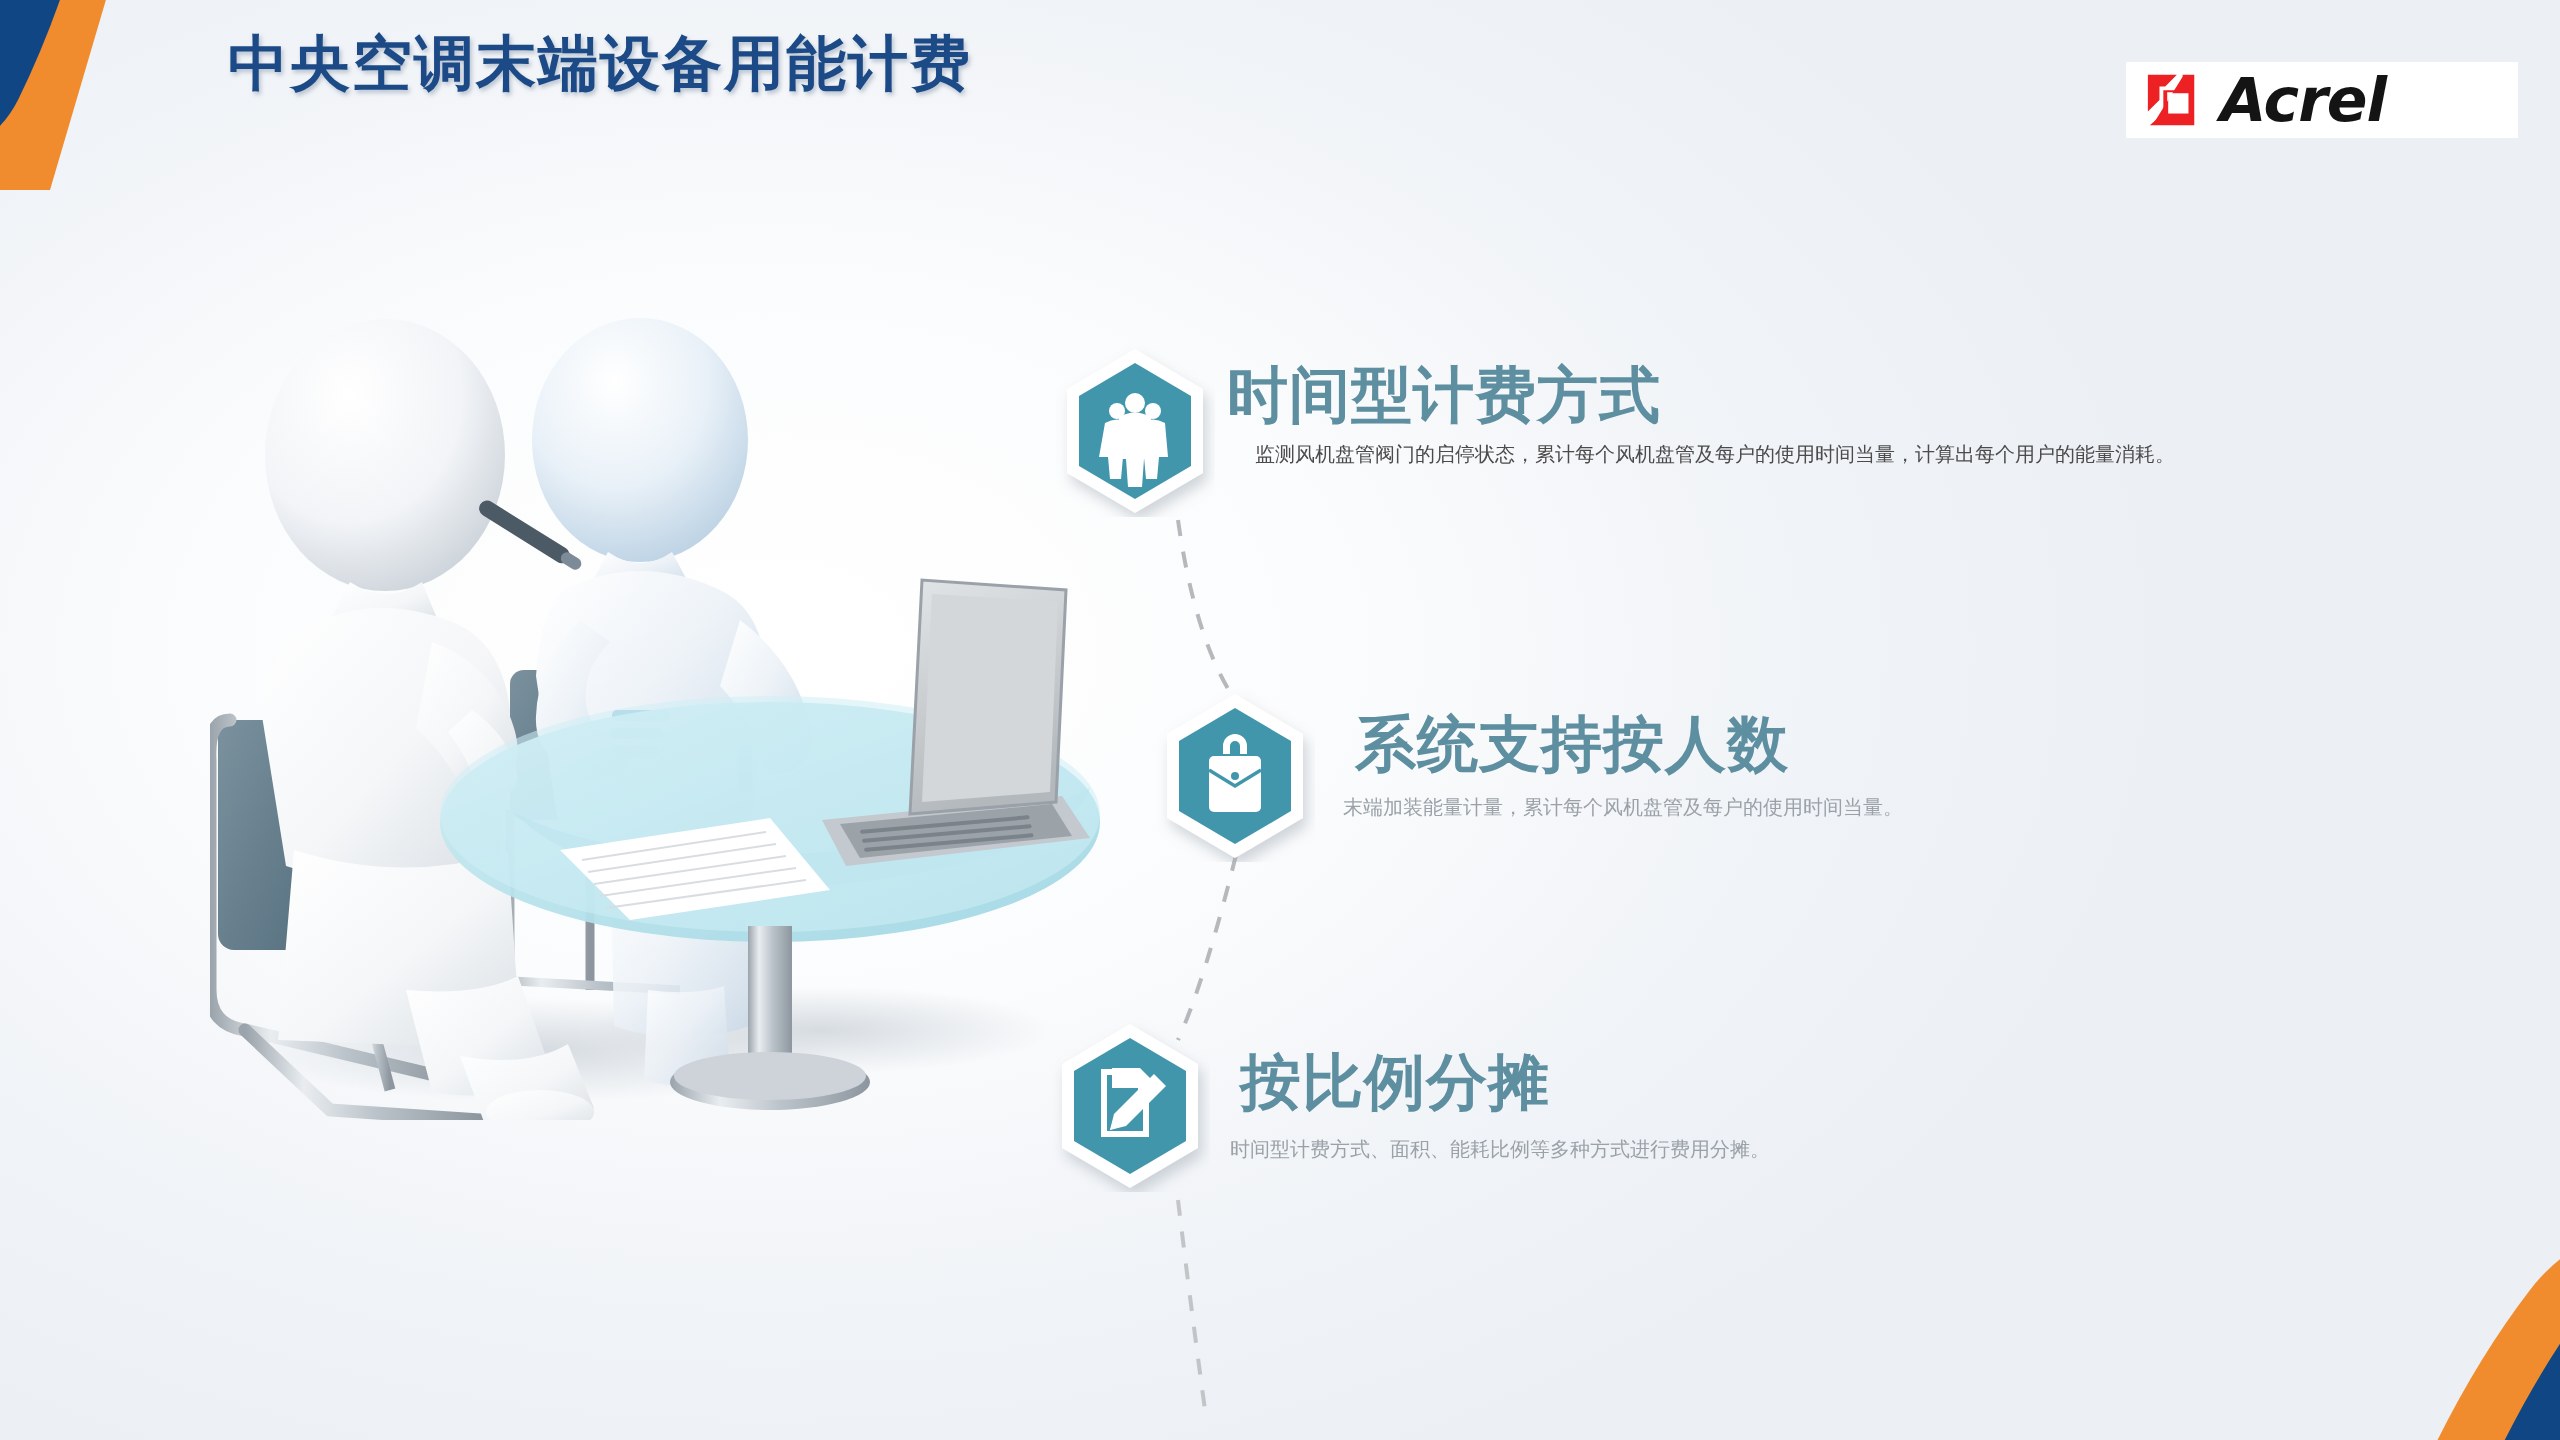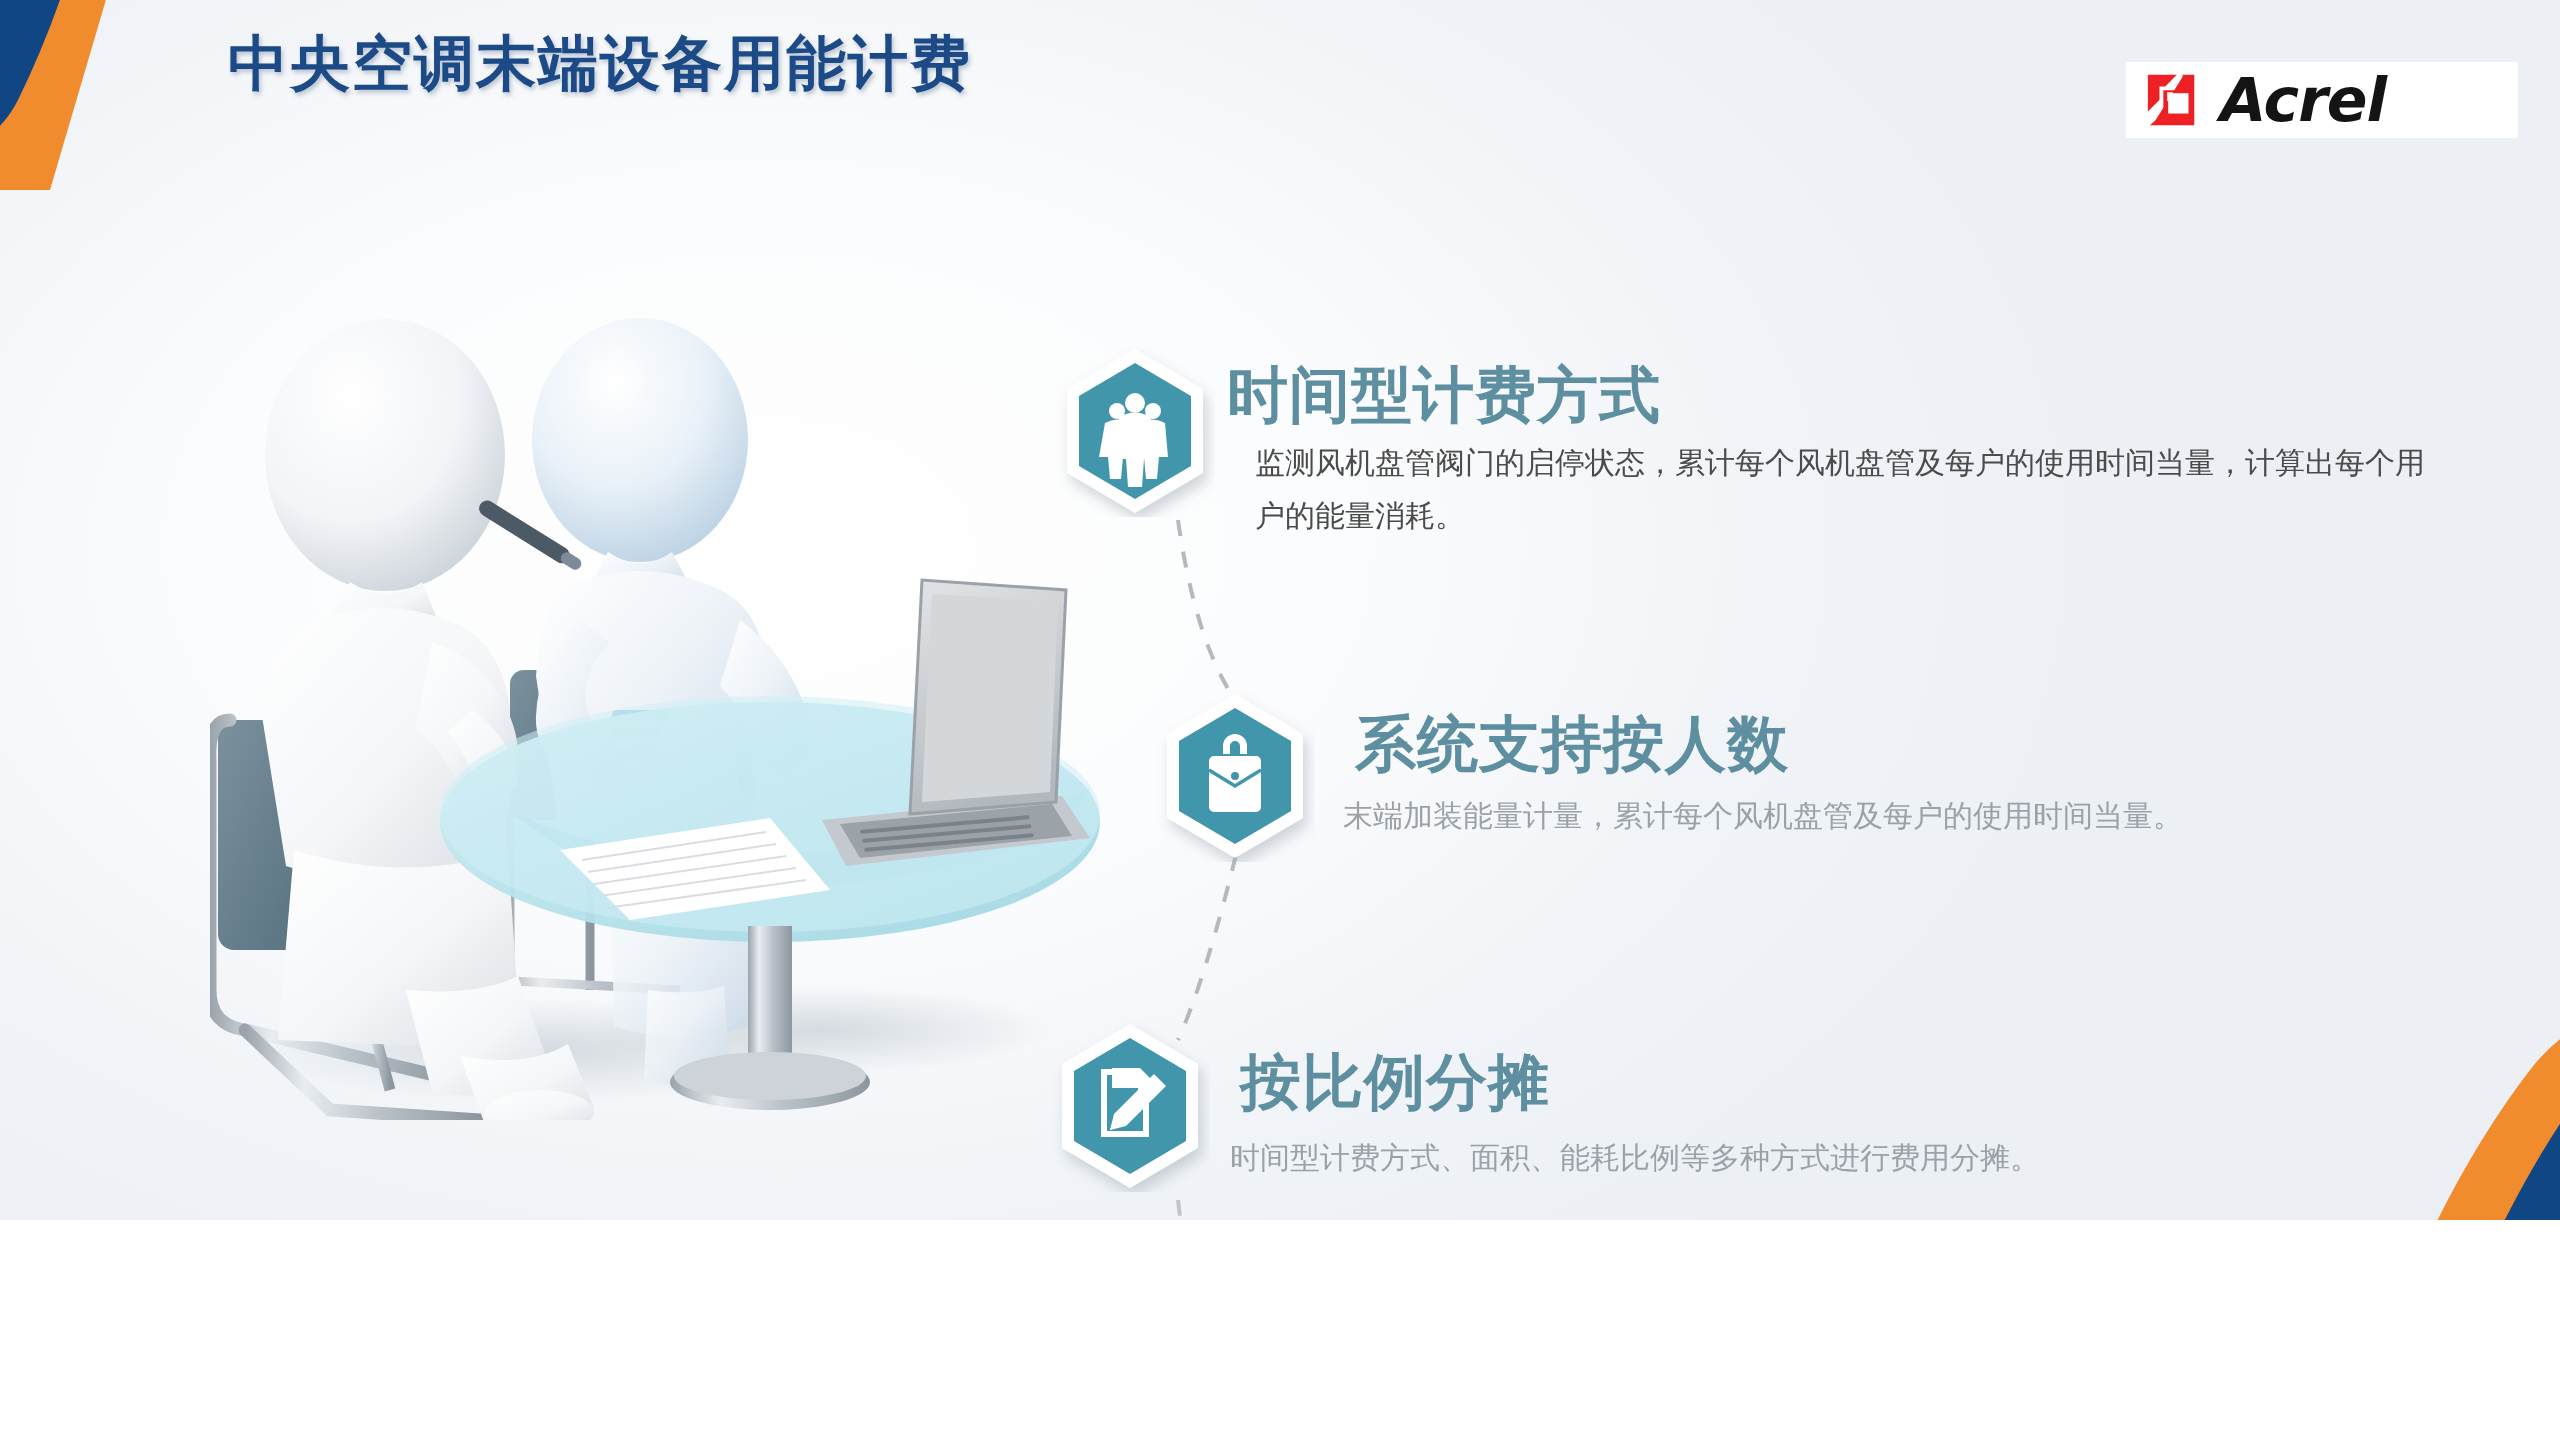--- a/index.html
+++ b/index.html
@@ -3,21 +3,21 @@
 <meta charset="utf-8">
 <title>中央空调末端设备用能计费</title>
 <style>
   html,body{margin:0;padding:0;}
   body{
     width:2560px;height:1440px;overflow:hidden;
     font-family:"Liberation Sans","DejaVu Sans",sans-serif;
     background:#ffffff;
   }
   .slide{
-    position:relative;width:2560px;height:1220px;
+    position:relative;width:2560px;height:1440px;
     background:
       radial-gradient(ellipse 1400px 900px at 30% 45%, #ffffff 0%, #fbfcfd 40%, #f0f3f7 75%, #eceff4 100%),
       linear-gradient(160deg,#f7f9fb 0%,#eef1f6 50%,#e9edf3 100%);
     overflow:hidden;
   }
 
   
   .corner-tl{position:absolute;left:-250px;top:-130px;width:430px;height:320px;}
   .corner-br{position:absolute;right:-140px;bottom:-170px;width:400px;height:400px;}
 
@@ -54,21 +54,21 @@
   .hex-wrap{position:absolute;left:0;top:0;width:160px;height:172px;}
   .hex-wrap svg{display:block;}
   .f-head{
     position:absolute;
     font-size:61px;font-weight:700;color:#5d8fa0;
     white-space:nowrap;letter-spacing:1px;
     font-family:"DejaVu Sans","Liberation Sans",sans-serif;
   }
   .f-body{
     position:absolute;
-    font-size:30px;color:#4b4b4b;line-height:1.75;
+    font-size:20px;color:#4b4b4b;line-height:1.75;
     font-family:"DejaVu Sans","Liberation Sans",sans-serif;
   }
   .f-body.muted{color:#9aa2a8;}
 
   
   #feat-1{left:1055px;top:345px;}
   #feat-1 .f-head{left:172px;top:10px;}
   #feat-1 .f-body{left:200px;top:92px;width:1180px;}
   
   #feat-2{left:1155px;top:690px;}

